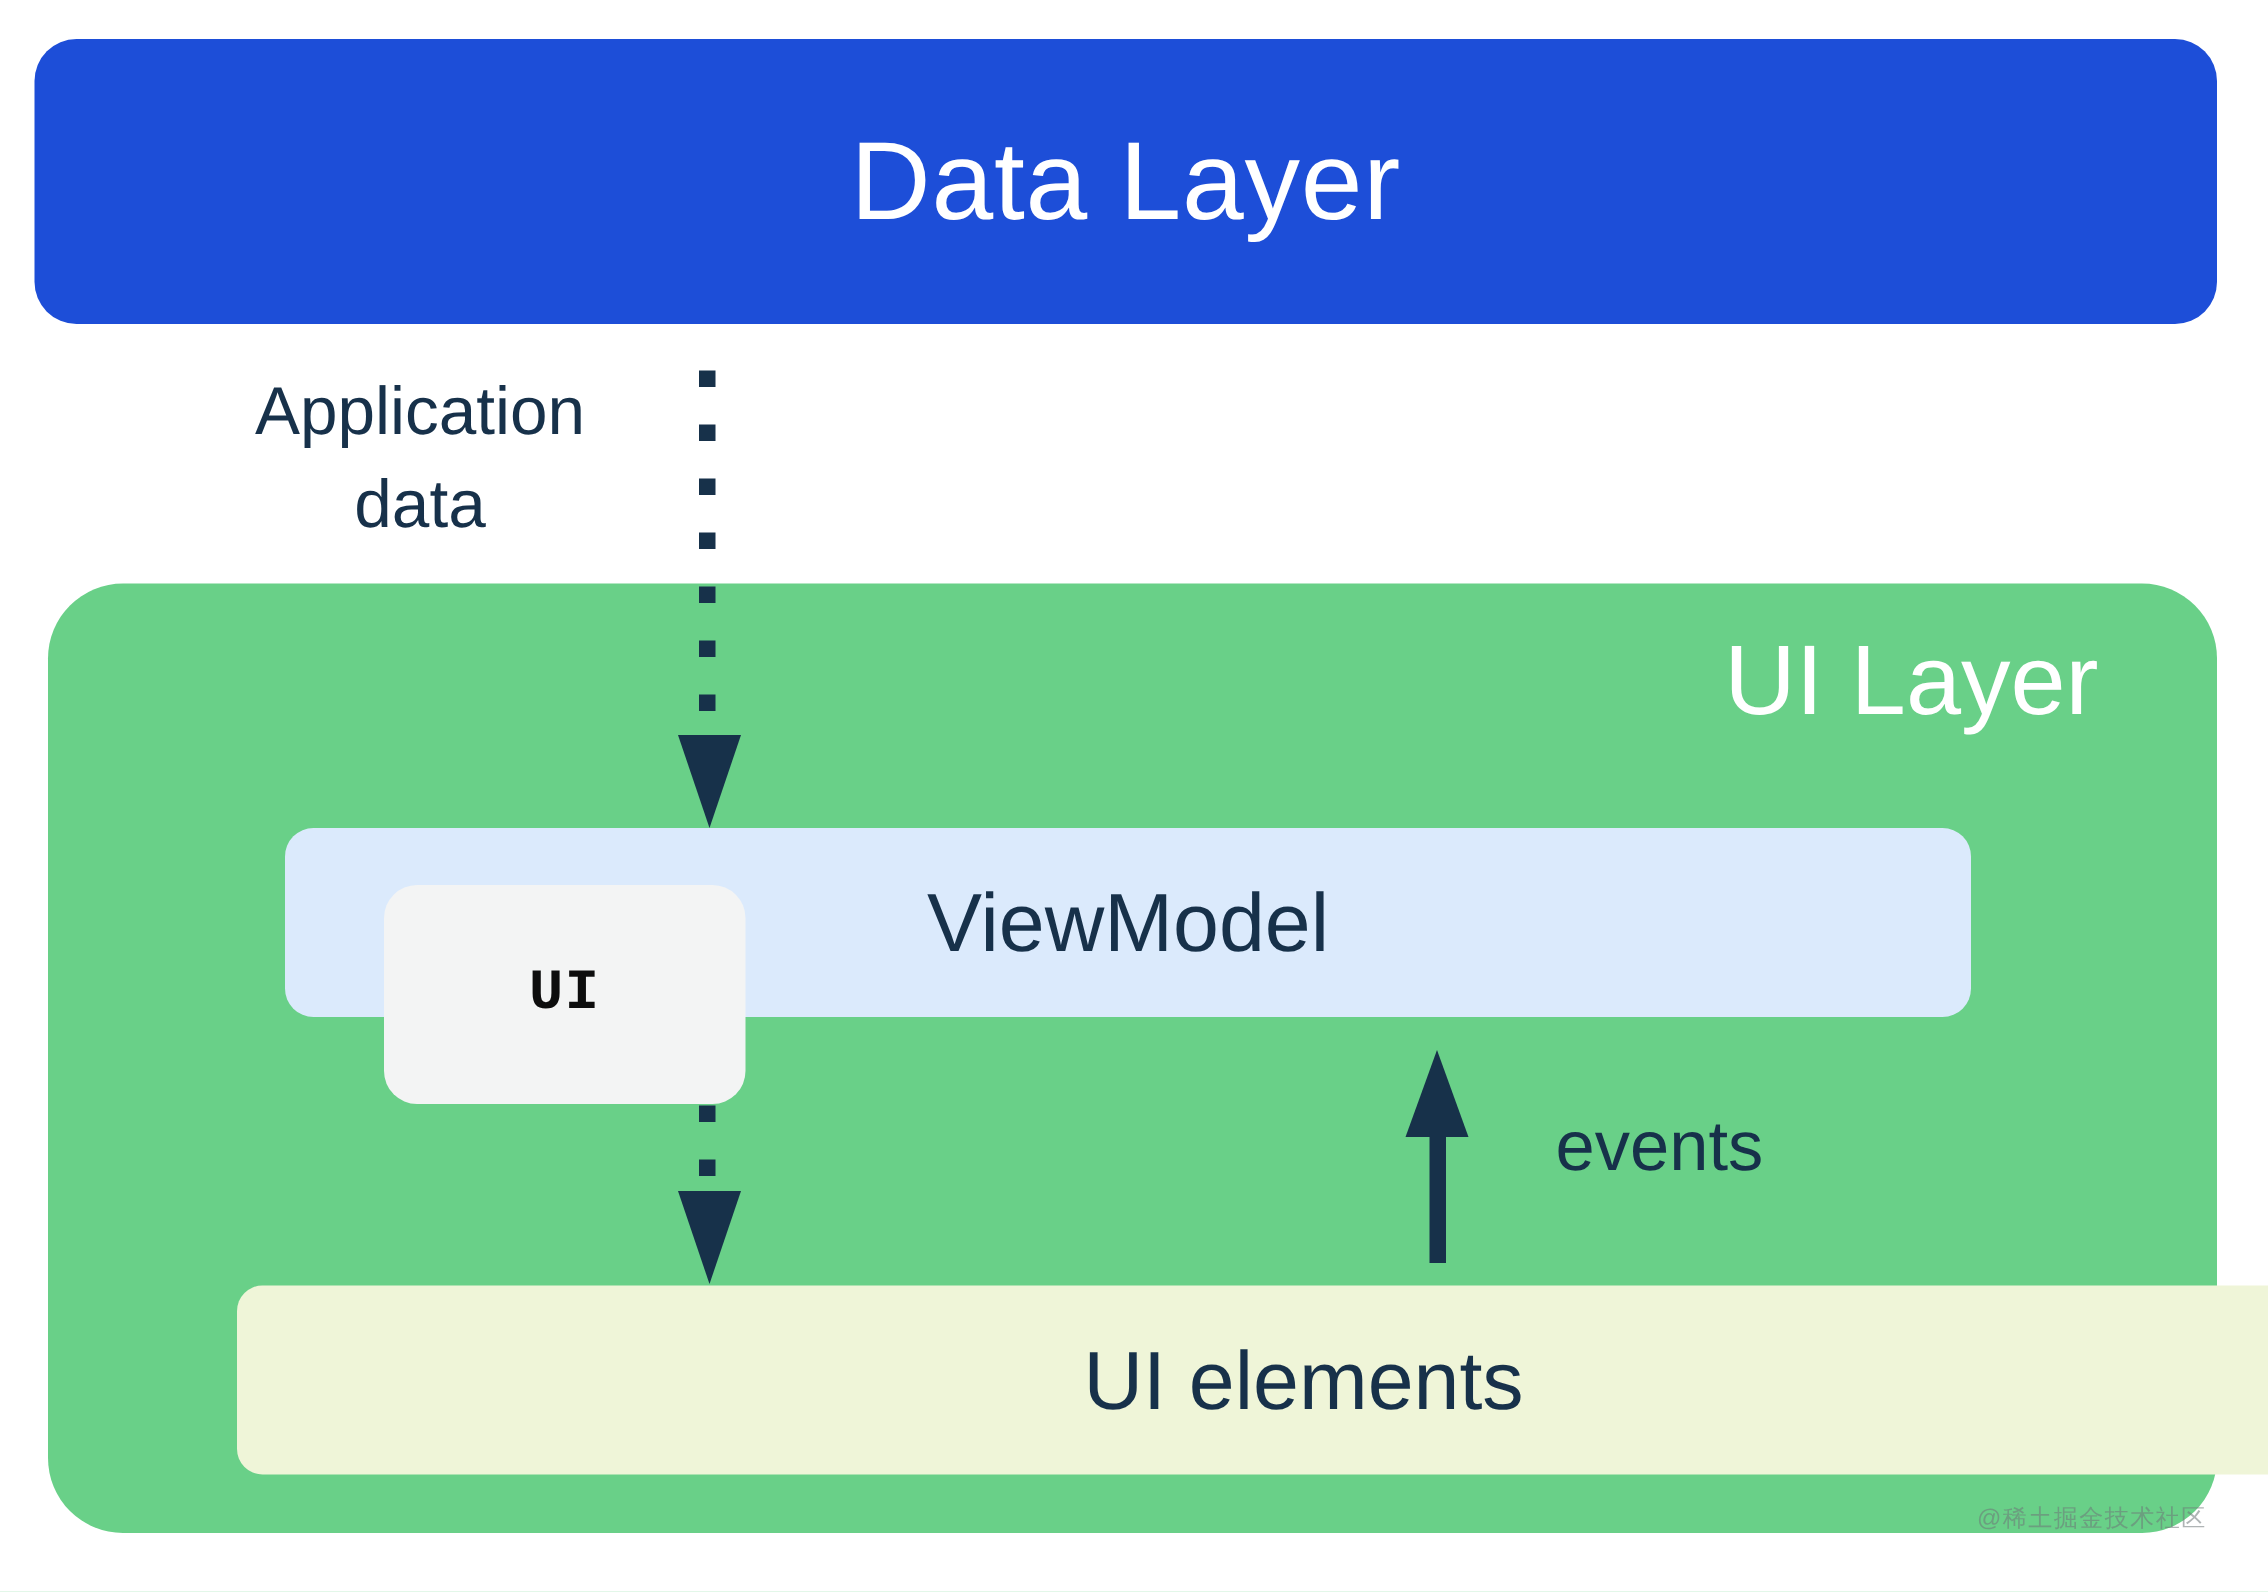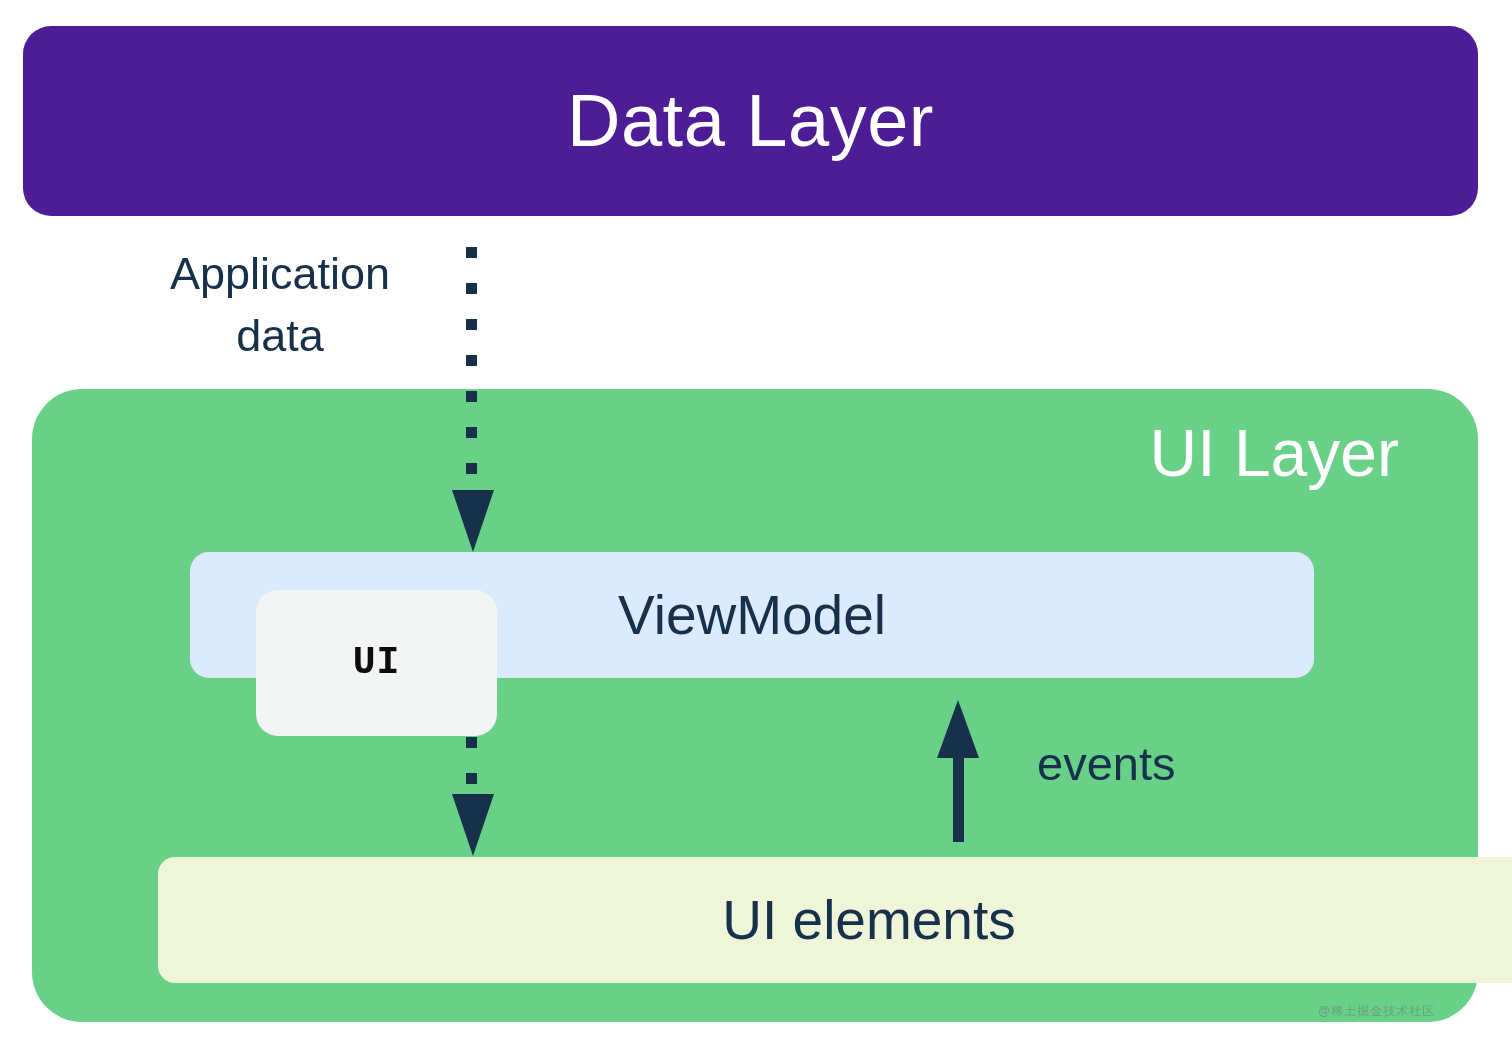--- a/index.html
+++ b/index.html
@@ -19,21 +19,21 @@
     overflow: hidden;
   }
 
   
   .data-layer {
     position: absolute;
     left: 23px;
     top: 26px;
     width: 1455px;
     height: 190px;
-    background: #4c1d95;
+    background: #1d4ed8;
     border-radius: 28px;
     display: flex;
     align-items: center;
     justify-content: center;
   }
   .data-layer-title {
     color: #ffffff;
     font-size: 74px;
     font-weight: 400;
     letter-spacing: 0.5px;
@@ -204,21 +204,21 @@
     font-weight: 400;
     line-height: 1;
   }
 
   
   .watermark {
     position: absolute;
     left: 1318px;
     top: 1005px;
     color: rgba(110, 118, 120, 0.55);
-    font-size: 12px;
+    font-size: 16px;
     letter-spacing: 1px;
     line-height: 1;
     white-space: nowrap;
     pointer-events: none;
   }
 </style>
 </head>
 <body>
 
 <div id="canvas">

